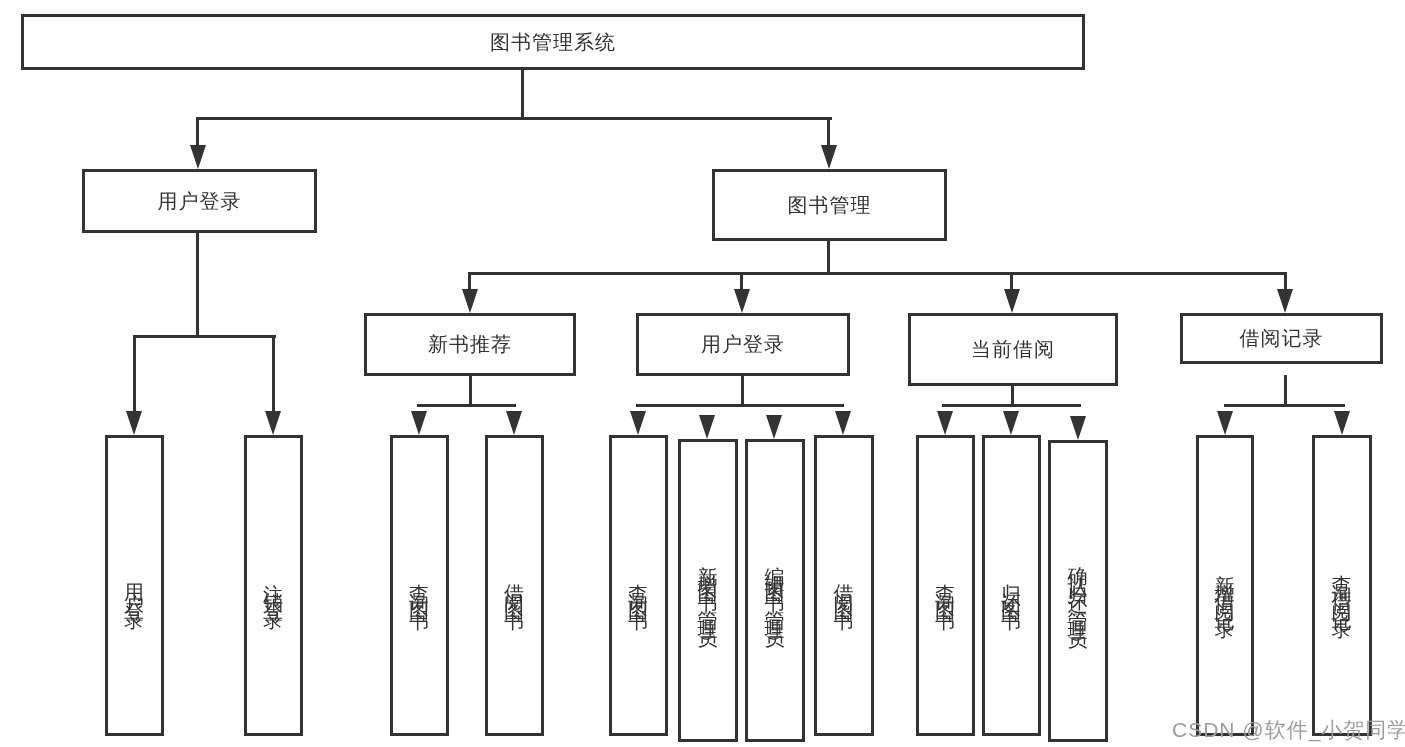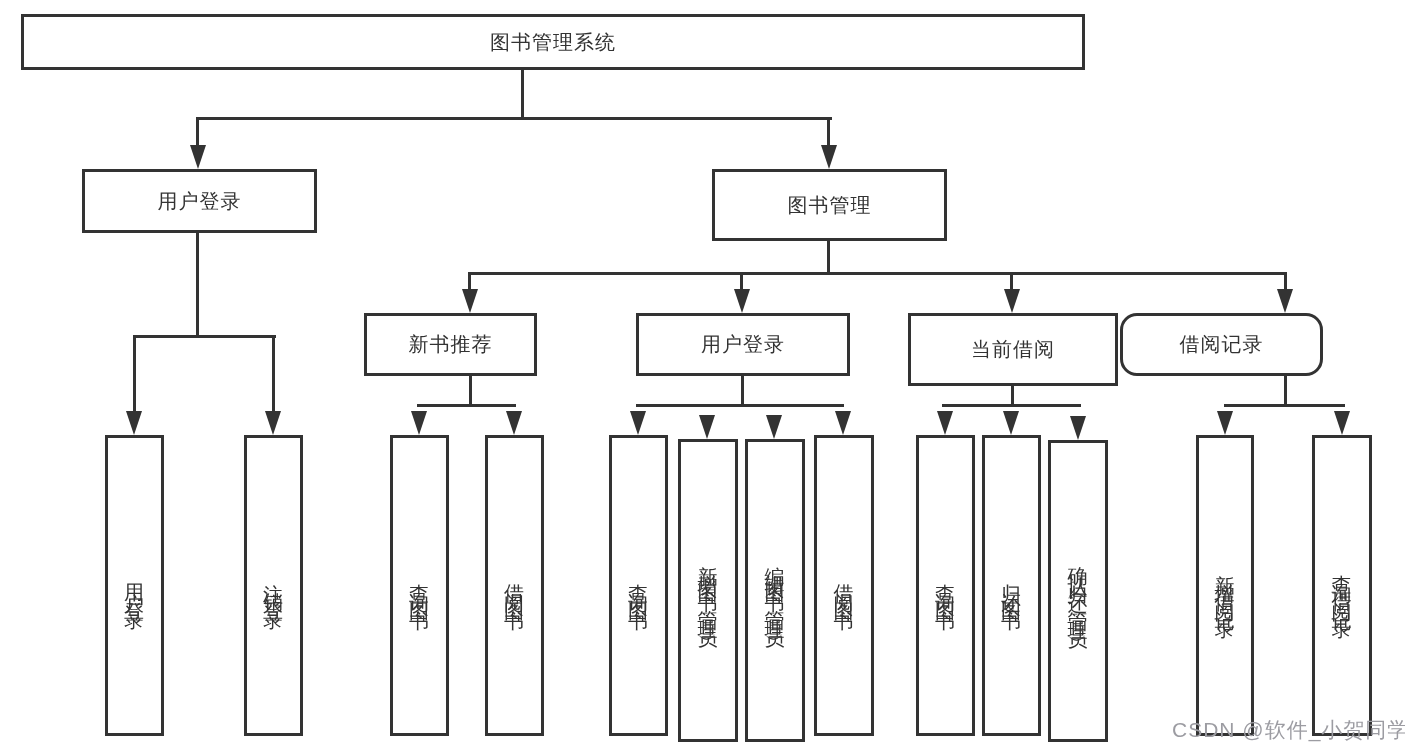--- a/index.html
+++ b/index.html
@@ -78,24 +78,24 @@
   <div class="line" style="left:1284px;top:375px;width:3px;height:32px;"></div>
   <div class="line" style="left:1224px;top:404px;width:121px;height:3px;"></div>
   <div class="arrow" style="left:1217px;top:411px;"></div>
   <div class="arrow" style="left:1334px;top:411px;"></div>
 
   <div class="box h" style="left:21px;top:14px;width:1064px;height:56px;">图书管理系统</div>
 
   <div class="box h" style="left:82px;top:169px;width:235px;height:64px;">用户登录</div>
   <div class="box h" style="left:712px;top:169px;width:235px;height:72px;">图书管理</div>
 
-  <div class="box h" style="left:364px;top:313px;width:173px;height:63px;">新书推荐</div>
+  <div class="box h" style="left:364px;top:313px;width:212px;height:63px;">新书推荐</div>
   <div class="box h" style="left:636px;top:313px;width:214px;height:63px;">用户登录</div>
   <div class="box h" style="left:908px;top:313px;width:210px;height:73px;">当前借阅</div>
-  <div class="box h" style="left:1120px;top:313px;width:203px;height:63px;border-radius:17px;">借阅记录</div>
+  <div class="box h" style="left:1180px;top:313px;width:203px;height:51px;">借阅记录</div>
 
   <div class="box v" style="left:105px;top:435px;width:59px;height:301px;">用户登录</div>
   <div class="box v" style="left:244px;top:435px;width:59px;height:301px;">注销登录</div>
 
   <div class="box v" style="left:390px;top:435px;width:59px;height:301px;">查询图书</div>
   <div class="box v" style="left:485px;top:435px;width:59px;height:301px;">借阅图书</div>
 
   <div class="box v" style="left:609px;top:435px;width:59px;height:301px;">查询图书</div>
   <div class="box v" style="left:678px;top:439px;width:60px;height:303px;">新增图书（管理员）</div>
   <div class="box v" style="left:745px;top:439px;width:60px;height:303px;">编辑图书（管理员）</div>

